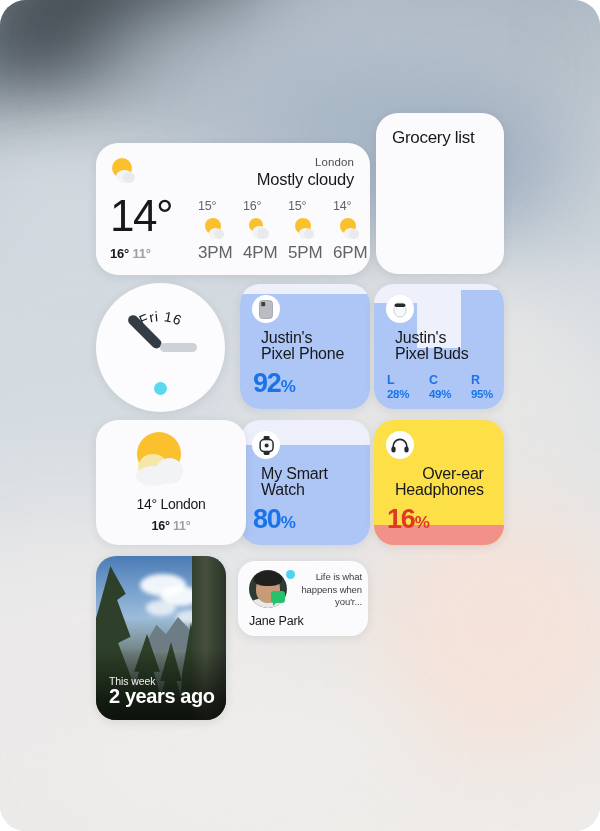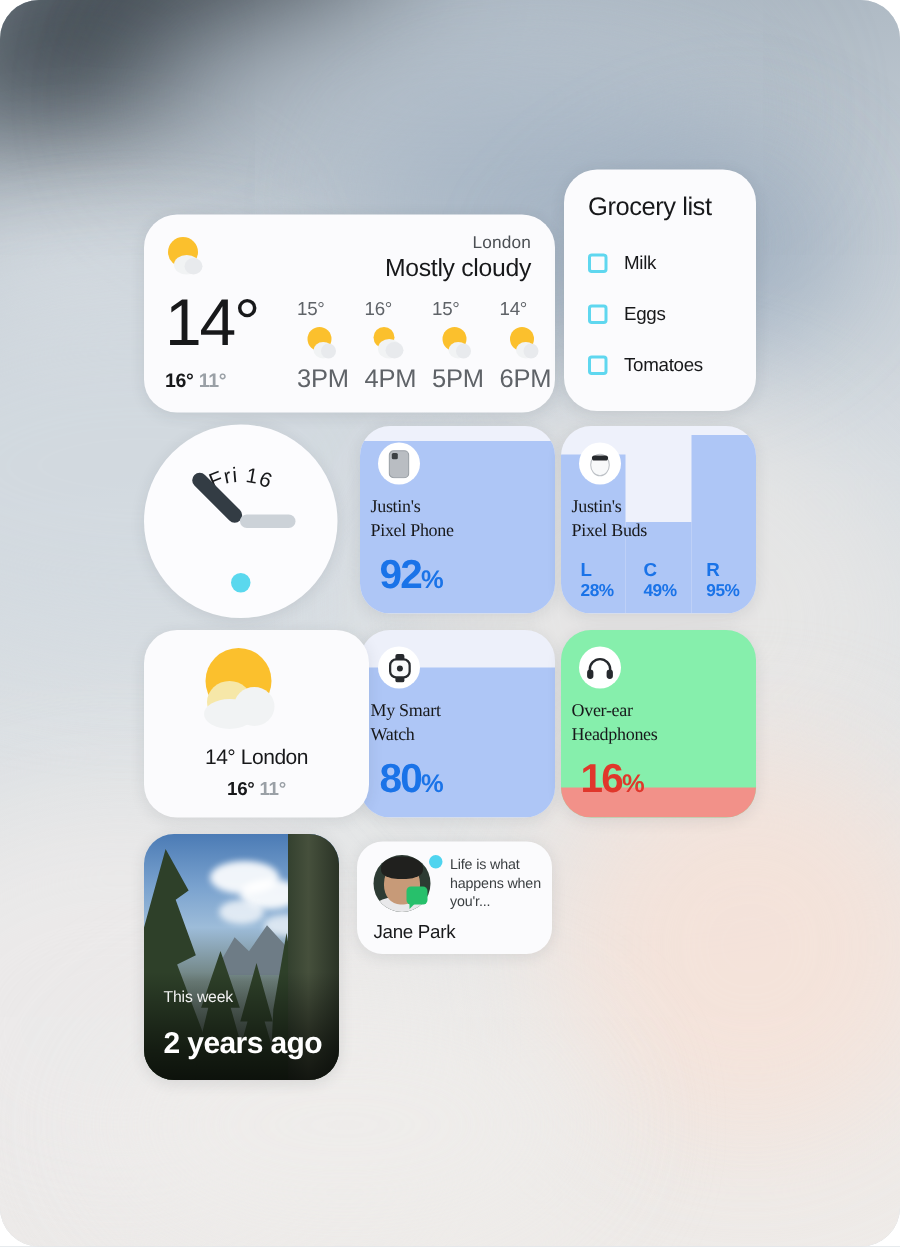--- a/index.html
+++ b/index.html
@@ -109,30 +109,30 @@
              left: 58px; top: 99px; }
 
   
   .dev { position: absolute; border-radius: 20px; overflow: hidden; box-shadow: 0 2px 10px rgba(40,50,60,.10); }
   .dev-fill { position: absolute; left: 0; bottom: 0; width: 100%; }
   .dev-col { position: absolute; bottom: 0; }
   .dev-ico {
     position: absolute; left: 12px; top: 11px; width: 28px; height: 28px;
     border-radius: 50%; background: #ffffff; display: flex; align-items: center; justify-content: center;
   }
-  .dev-name { position: absolute; left: 7px; top: 46px; font-size: 12px; line-height: 15.5px;
-              color: #17181a; letter-spacing: -.2px; font-family: Liberation Serif, serif; }
+  .dev-name { position: absolute; left: 21px; top: 46px; font-size: 16px; line-height: 15.5px;
+              color: #17181a; letter-spacing: -.2px; }
   .dev-pct { position: absolute; left: 13px; bottom: 10px; font-weight: 700; letter-spacing: -1.2px; }
   .dev-pct .num { font-size: 27px; }
   .dev-pct .sym { font-size: 17px; }
 
   #dev-phone { left: 240px; top: 284px; width: 130px; height: 125px; background: #eef1fb; }
   #dev-buds  { left: 374px; top: 284px; width: 130px; height: 125px; background: #eef1fb; }
   #dev-watch { left: 240px; top: 420px; width: 130px; height: 125px; background: #edf0fa; }
-  #dev-head  { left: 374px; top: 420px; width: 130px; height: 125px; background: #86efac; }
+  #dev-head  { left: 374px; top: 420px; width: 130px; height: 125px; background: #fde047; text-align: right; }
 
   .buds-legend { position: absolute; left: 13px; bottom: 9px; width: 106px;
                  display: flex; justify-content: space-between; }
   .buds-cell { text-align: left; }
   .buds-k { font-size: 12.5px; font-weight: 700; color: #1a73e8; letter-spacing: -.2px; }
   .buds-v { font-size: 11.5px; font-weight: 700; color: #1a73e8; letter-spacing: -.3px; margin-top: 1px; }
 
   
   #weather-small { left: 96px; top: 420px; width: 150px; height: 125px; }
   .ws-ico { position: absolute; left: 30px; top: 12px; width: 70px; height: 58px; }
@@ -148,21 +148,21 @@
            overflow: hidden; position: absolute; box-shadow: 0 2px 10px rgba(40,50,60,.12); }
   .ph-sky { position: absolute; inset: 0;
             background: linear-gradient(180deg,#4b7bb5 0%, #7ba3cf 22%, #9dbcd9 38%, #6d7f7a 60%, #3f4b3c 100%); }
   .ph-cloud { position: absolute; border-radius: 50%; background: rgba(255,255,255,.9); filter: blur(2px); }
   .ph-mtn { position: absolute; background: #6e7c86; }
   .ph-tree { position: absolute; background: #2e4029; }
   .ph-trunk { position: absolute; right: 0; top: 0; width: 34px; height: 164px;
               background: linear-gradient(90deg,#34412f 0%, #46503c 40%, #2a3326 100%); }
   .ph-grad { position: absolute; left: 0; bottom: 0; width: 100%; height: 72px;
              background: linear-gradient(180deg, rgba(0,0,0,0) 0%, rgba(0,0,0,.55) 70%, rgba(0,0,0,.72) 100%); }
-  .ph-week { position: absolute; left: 13px; bottom: 49px; font-size: 10.5px; color: #f1f1f1; letter-spacing: -.1px; }
+  .ph-week { position: absolute; left: 13px; bottom: 33px; font-size: 10.5px; color: #f1f1f1; letter-spacing: -.1px; }
   .ph-ago { position: absolute; left: 13px; bottom: 12px; font-size: 20px; font-weight: 700;
             color: #ffffff; letter-spacing: -.4px; }
 
   
   #contact { left: 238px; top: 561px; width: 130px; height: 75px; border-radius: 17px;
              background: #fbfbfd; position: absolute; box-shadow: 0 2px 10px rgba(40,50,60,.10); }
   .ct-av { position: absolute; left: 11px; top: 9px; width: 38px; height: 38px;
            border-radius: 50%; overflow: hidden; background: #2d3b33; }
   .ct-face { position: absolute; left: 7px; top: 5px; width: 24px; height: 28px;
              border-radius: 50% 50% 45% 45%; background: #c79a78; }
@@ -170,21 +170,21 @@
              border-radius: 50% 50% 40% 40%; background: #20201e; }
   .ct-shirt { position: absolute; left: 2px; top: 28px; width: 34px; height: 14px;
               border-radius: 40% 40% 0 0; background: #e8e8ea; }
   .ct-bubble { position: absolute; left: 33px; top: 30px; width: 14px; height: 12px;
                border-radius: 3px; background: #27c06b; }
   .ct-bubble:after { content:""; position: absolute; left: 2px; bottom: -3px;
                      border-left: 4px solid #27c06b; border-bottom: 4px solid transparent; }
   .ct-dot { position: absolute; left: 48px; top: 9px; width: 9px; height: 9px;
             border-radius: 50%; background: #4fd4ef; }
   .ct-msg { position: absolute; left: 62px; top: 10px; width: 62px;
-            font-size: 9.5px; line-height: 12.5px; color: #3c4043; letter-spacing: -.1px; }
+            font-size: 9.5px; line-height: 12.5px; color: #3c4043; letter-spacing: -.1px; text-align: right; }
   .ct-name { position: absolute; left: 11px; bottom: 8px; font-size: 12.5px;
              color: #17181a; letter-spacing: -.2px; }
 </style>
 </head>
 <body>
 
 <div id="screen">
 
   <div class="bg-layer bg-base">
     <div class="blob b1"></div>
@@ -264,34 +264,20 @@
               </div>
             </div>
             <div class="wl-h-l">6PM</div>
           </div>
         </div>
     </div>
   </div>
 
   <div class="widget" id="grocery">
     <div class="gr-title">Grocery list</div>
-    <div class="gr-list" id="grocery-items">
-        <div class="gr-item">
-          <div class="gr-box"></div>
-          <div class="gr-label">Milk</div>
-        </div>
-        <div class="gr-item">
-          <div class="gr-box"></div>
-          <div class="gr-label">Eggs</div>
-        </div>
-        <div class="gr-item">
-          <div class="gr-box"></div>
-          <div class="gr-label">Tomatoes</div>
-        </div>
-      </div>
   </div>
 
   <div class="widget" id="clock">
     <svg class="clk-date" viewBox="0 0 129 129">
       <defs>
           <path id="arcpath" d="M 30 58 A 40 40 0 0 1 99 58" fill="none"></path>
         </defs>
       <text font-family="Liberation Sans, sans-serif" font-size="14" fill="#17181a" letter-spacing="0.5">
         <textPath href="#arcpath" startOffset="50%" text-anchor="middle" id="clock-date-text">Fri 16</textPath>
       </text>

